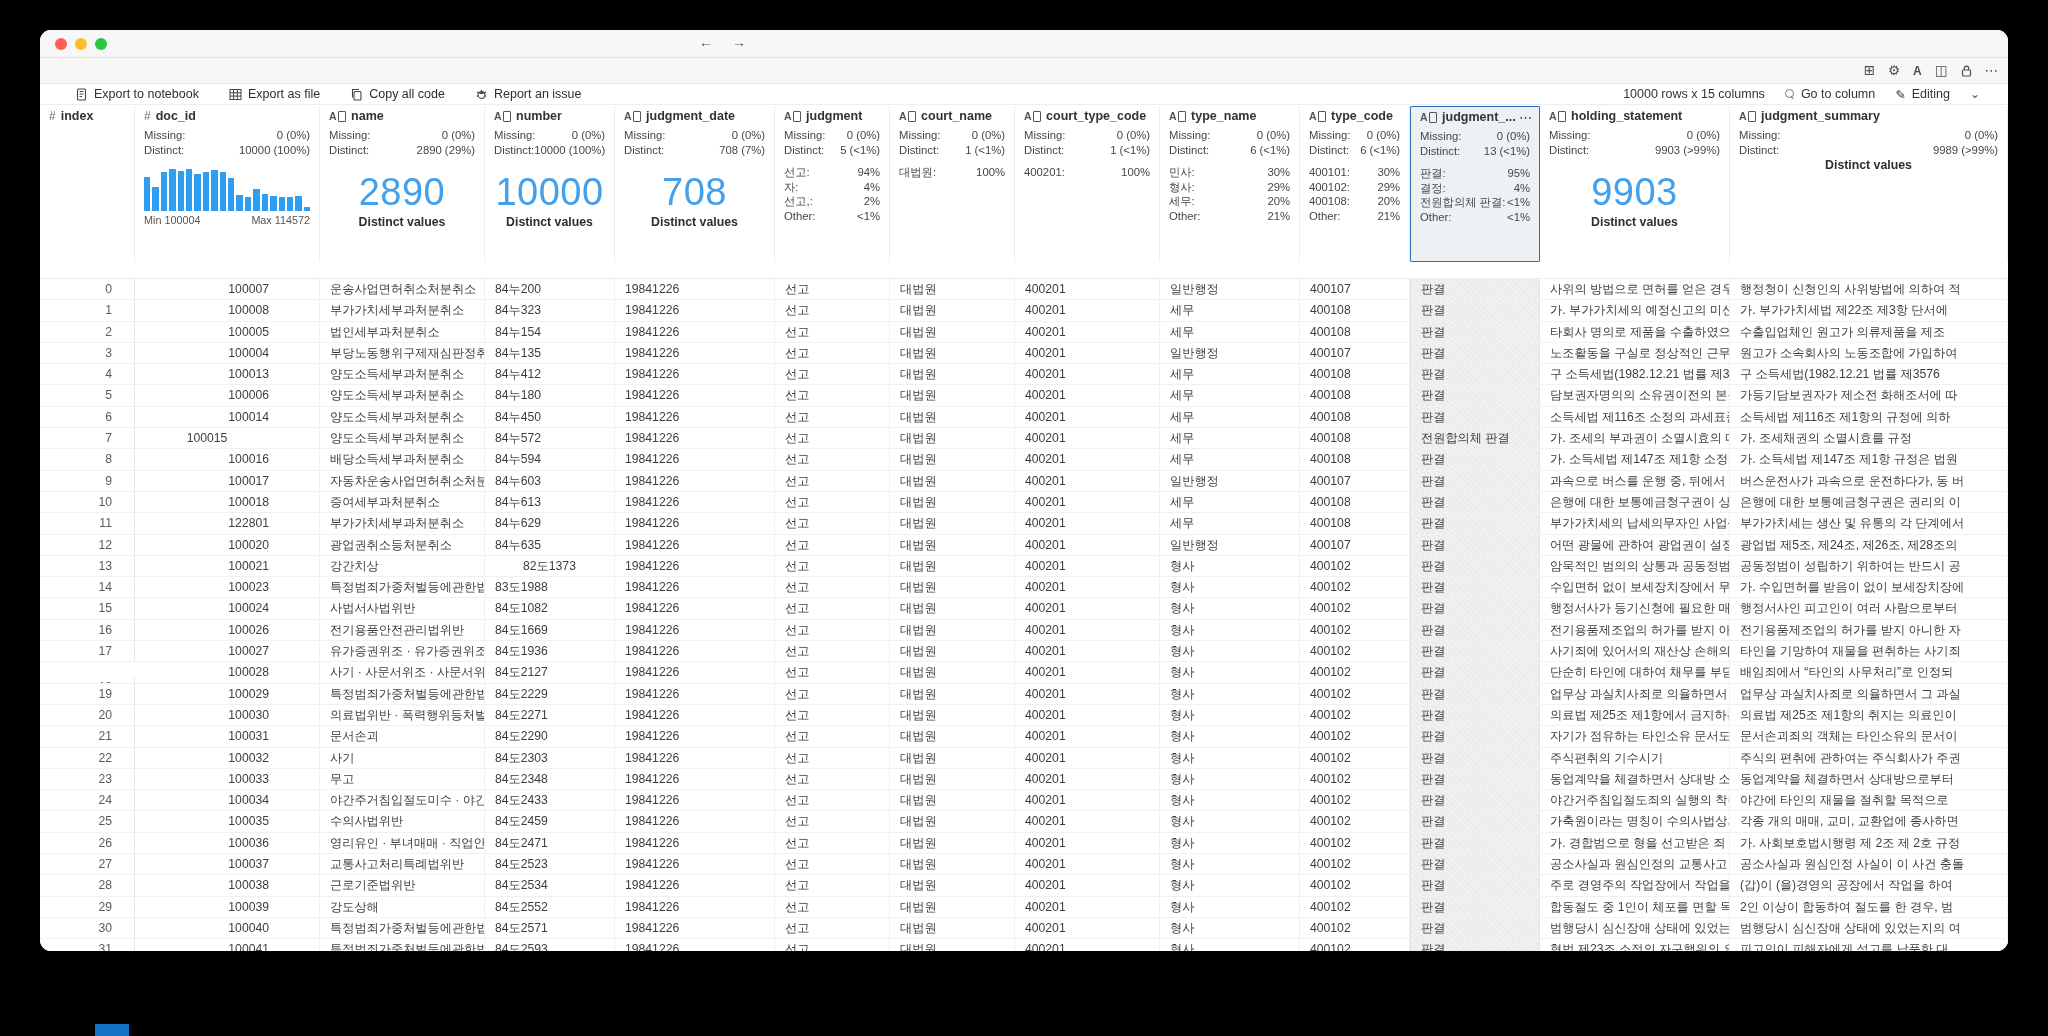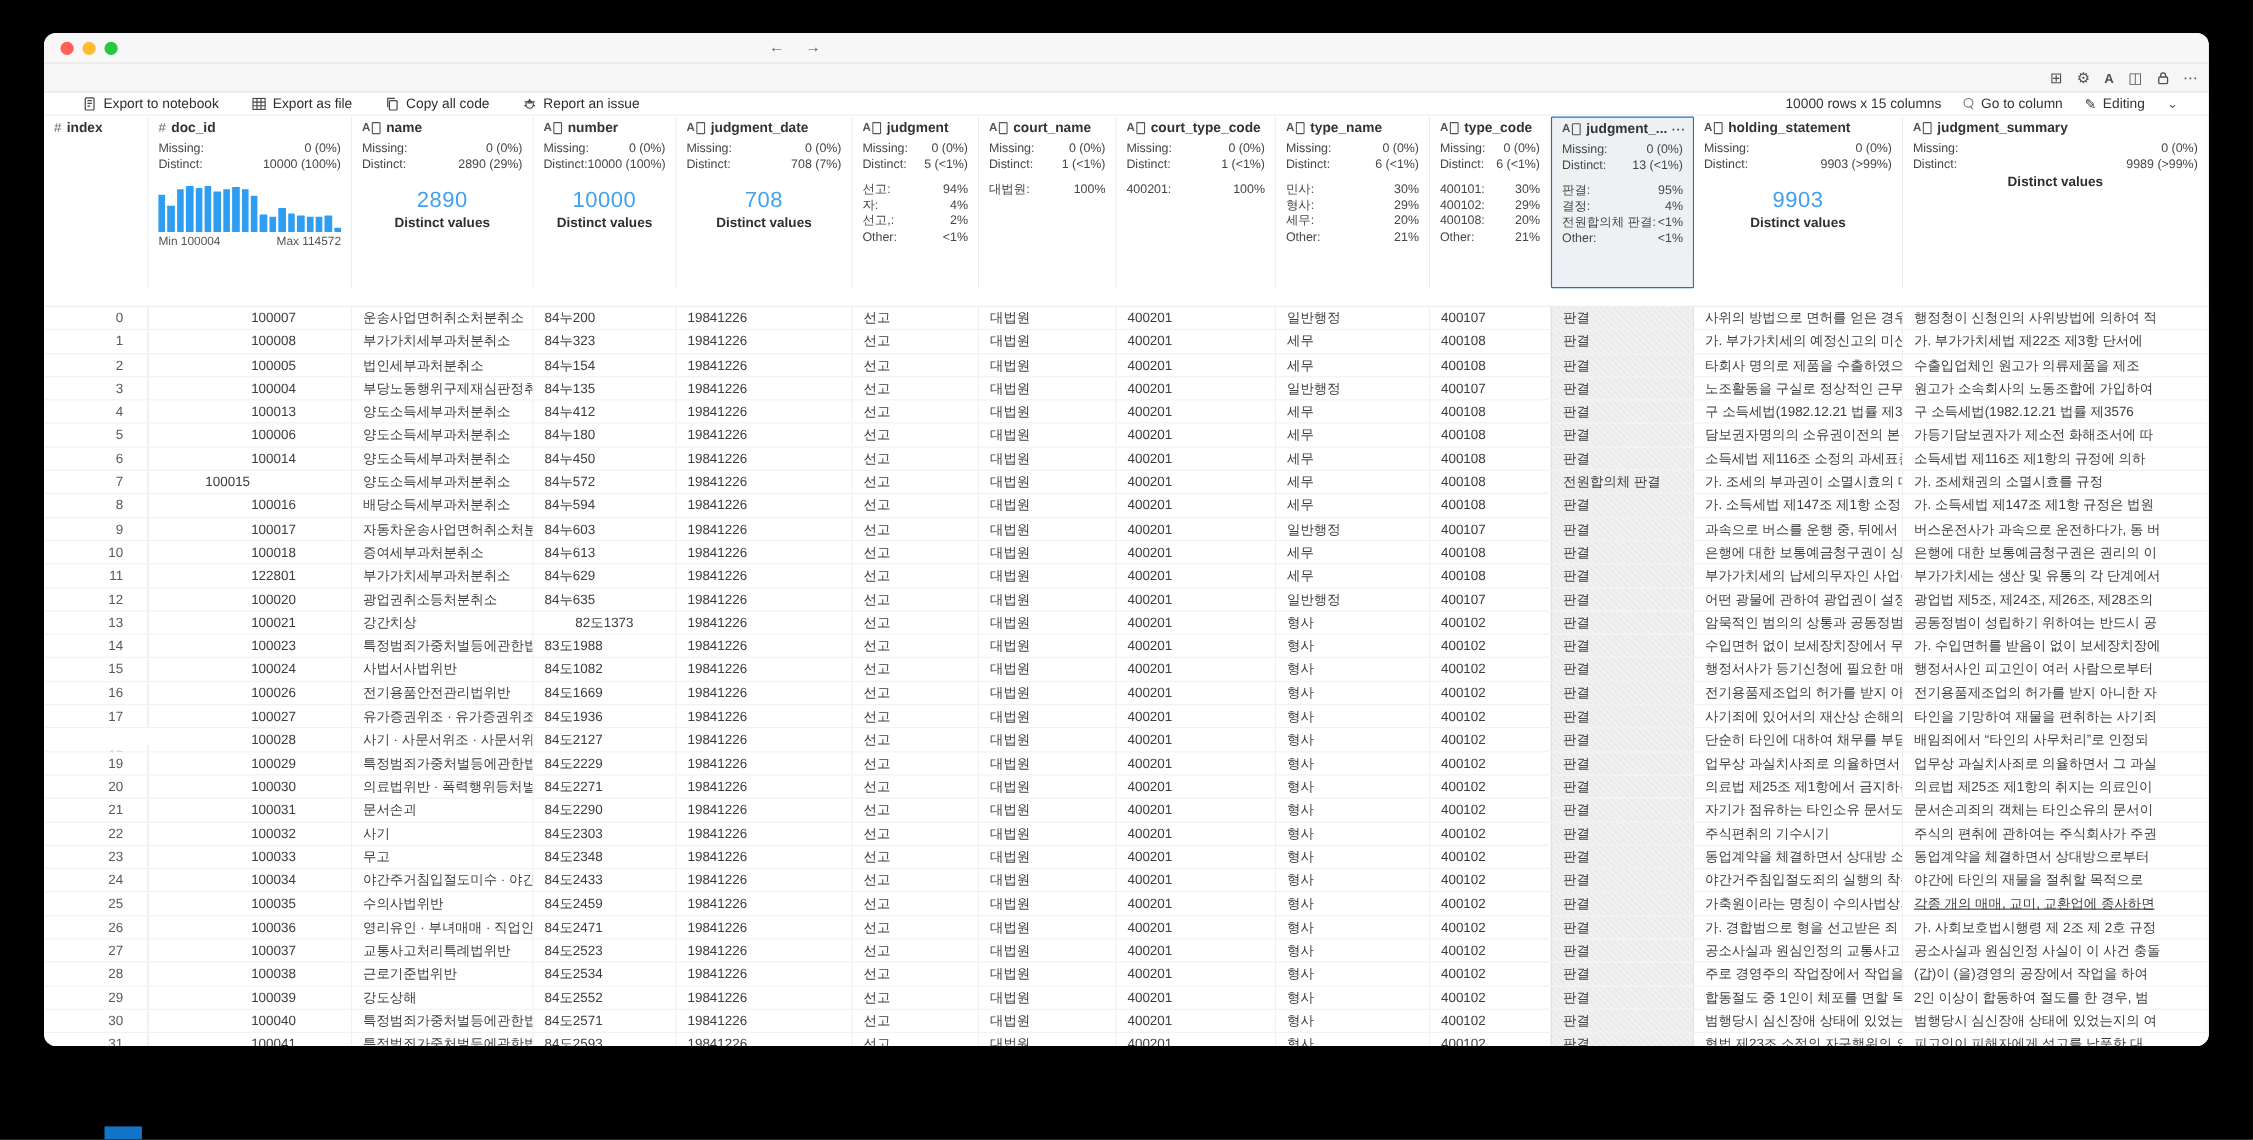--- a/index.html
+++ b/index.html
@@ -41,21 +41,21 @@
   .gcol.selected { border:1.5px solid #2d6fb6; background:#eef1f4; border-radius:1px; }
   .colname { display:flex; align-items:center; gap:5px; padding:3px 9px 0; font-size:12.5px; font-weight:700; color:#333; white-space:nowrap; }
   .num-icon { color:#6d6d6d; font-weight:400; font-size:12px; }
   .str-icon { color:#555; font-weight:700; font-size:10.5px; display:inline-flex; align-items:center; }
   .str-icon::after { content:''; display:inline-block; width:6px; height:9px; border:1px solid #555; margin-left:1.5px; border-radius:1px; }
   .col-menu { position:absolute; right:6px; top:3px; color:#333; font-size:13px; letter-spacing:1px; }
   .stats { margin-top:5px; }
   .sline { display:flex; justify-content:space-between; padding:0 9px; font-size:11.3px; line-height:14.5px; color:#464646; white-space:nowrap; }
   .sline .sval { color:#464646; }
   .freq { margin-top:8px; }
-  .bignum { margin-top:14px; text-align:center; font-size:20px; color:#42a0ec; letter-spacing:.5px; }
+  .bignum { margin-top:14px; text-align:center; font-size:38px; color:#42a0ec; letter-spacing:.5px; }
   .biglabel { text-align:center; font-size:12.3px; font-weight:700; color:#2e2e2e; margin-top:1px; }
   .hist { margin:12px 9px 0; height:42px; display:flex; align-items:flex-end; gap:2px; }
   .hbar { flex:1; background:#2f9ef2; border-radius:.5px; }
   .hlabels { display:flex; justify-content:space-between; margin:3px 9px 0; font-size:10.8px; color:#555; }
 
   .gbody { position:absolute; top:172px; left:0; right:0; bottom:0; overflow:hidden; border-top:1px solid #ececec; }
   .grow { display:flex; height:21.3px; border-bottom:1px solid #f1f1f1; }
   .gcell { flex:none; font-size:12.2px; color:#3d3d3d; line-height:20.5px; padding:0 10px; white-space:nowrap; overflow:hidden; border-right:1px solid #f0f0f0; }
   .gcell.c-index { text-align:right; padding-right:22px; color:#5a5a5a; border-right:1px solid #e6e6e6; }
   .gcell.c-doc_id { text-align:right; padding-right:50px; }
@@ -853,21 +853,21 @@
           <div class="gcell c-name" style="width: 165px;">수의사법위반</div>
           <div class="gcell c-number" style="width: 130px;">84도2459</div>
           <div class="gcell c-judgment_date" style="width: 160px;">19841226</div>
           <div class="gcell c-judgment" style="width: 115px;">선고</div>
           <div class="gcell c-court_name" style="width: 125px;">대법원</div>
           <div class="gcell c-court_type_code" style="width: 145px;">400201</div>
           <div class="gcell c-type_name" style="width: 140px;">형사</div>
           <div class="gcell c-type_code" style="width: 110px;">400102</div>
           <div class="gcell c-judgment_type" style="width: 130px;">판결</div>
           <div class="gcell c-holding_statement" style="width: 190px;">가축원이라는 명칭이 수의사법상의 동물</div>
-          <div class="gcell c-judgment_summary" style="width: 278px; text-decoration: underline;">각종 개의 매매, 교미, 교환업에 종사하면</div>
+          <div class="gcell c-judgment_summary" style="width: 278px;">각종 개의 매매, 교미, 교환업에 종사하면</div>
         </div>
         <div class="grow">
           <div class="gcell c-index" style="width: 95px;">26</div>
           <div class="gcell c-doc_id" style="width: 185px;">100036</div>
           <div class="gcell c-name" style="width: 165px;">영리유인 · 부녀매매 · 직업안정법위반 ·</div>
           <div class="gcell c-number" style="width: 130px;">84도2471</div>
           <div class="gcell c-judgment_date" style="width: 160px;">19841226</div>
           <div class="gcell c-judgment" style="width: 115px;">선고</div>
           <div class="gcell c-court_name" style="width: 125px;">대법원</div>
           <div class="gcell c-court_type_code" style="width: 145px;">400201</div>

